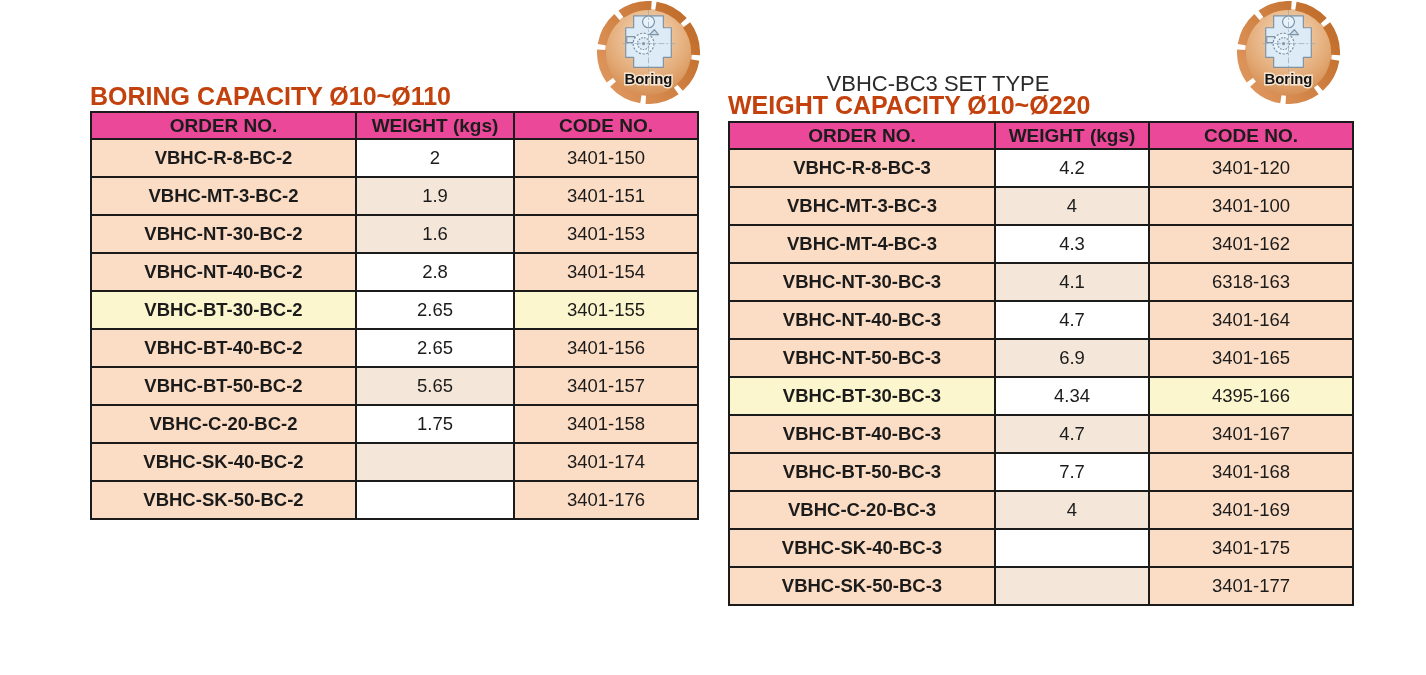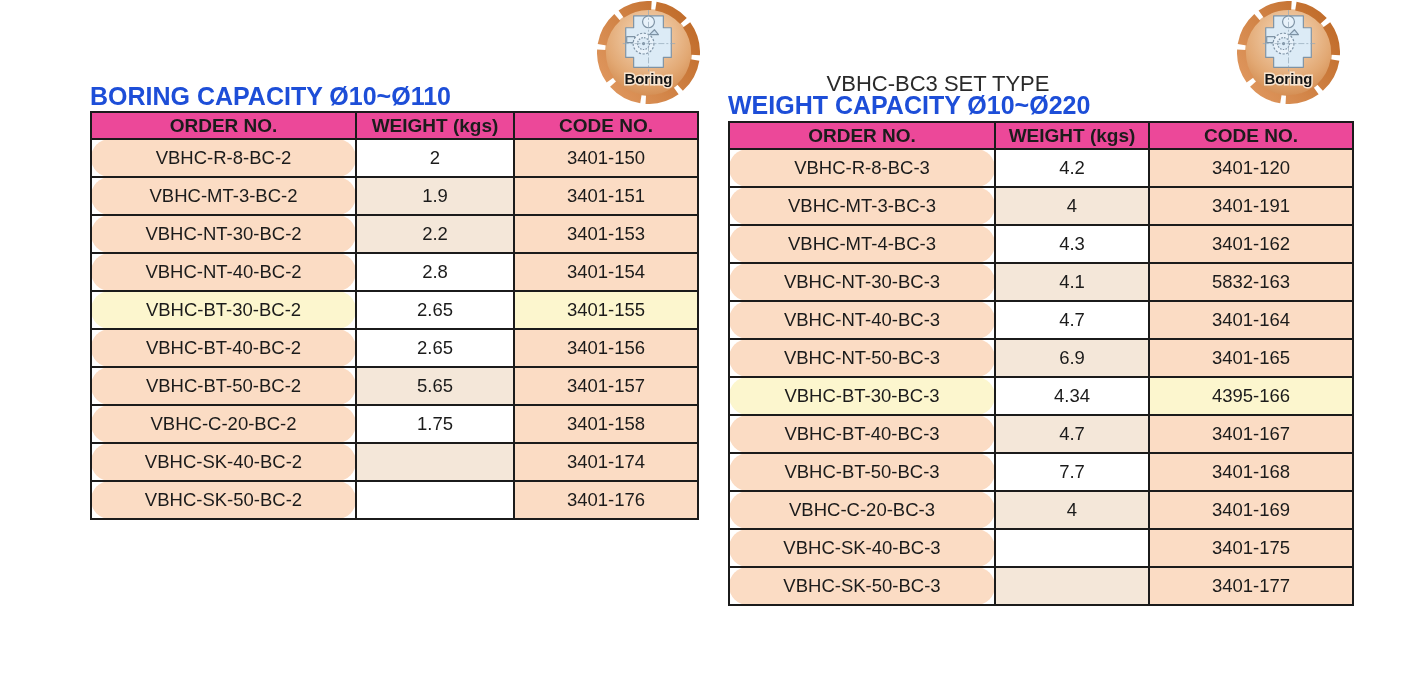--- a/index.html
+++ b/index.html
@@ -2,38 +2,38 @@
 <html><head>
 <meta charset="utf-8">
 <style>
   html,body{margin:0;padding:0;background:#fff;}
   .page{
     position:relative;width:1426px;height:675px;background:#ffffff;overflow:hidden;
     font-family:"Liberation Sans", sans-serif;color:#1b1b1b;
   }
   
   .tbl-title{
-    position:absolute;font-size:25px;font-weight:bold;letter-spacing:0px;color:#1d4ed8;white-space:nowrap;
+    position:absolute;font-size:25px;font-weight:bold;letter-spacing:0px;color:#c2410c;white-space:nowrap;
   }
   .set-type{
     position:absolute;left:758px;top:44px;width:360px;text-align:center;
     font-size:22px;font-weight:normal;color:#2a2a2a;white-space:nowrap;margin-top:27px;
   }
   
   table.cap{
     position:absolute;border-collapse:collapse;table-layout:fixed;background:#fff;
   }
   table.cap th, table.cap td{
     border:2px solid #1b1b1b;text-align:center;vertical-align:middle;overflow:hidden;padding:0;
   }
   table.cap th{
     background:#ec4899;font-size:19px;font-weight:bold;color:#1c1c1c;height:25px;
   }
   table.cap td{height:36px;font-size:18.5px;background:#FBDCC4;}
-  table.cap td.order{font-weight:normal;border-radius:19px;}
+  table.cap td.order{font-weight:bold;}
   table.cap td.w.white{background:#ffffff;}
   table.cap td.w.tan{background:#F4E7D9;}
   table.cap tr.hl td{background:#FCF6CE;}
   #table-left{left:90px;top:111px;width:607px;}
   #table-right{left:728px;top:121px;width:624px;}
   #title-left{left:90px;top:82px;}
   #title-right{left:728px;top:91px;}
   
   .badge{position:absolute;top:1px;width:103px;height:103px;}
   #badge-left{left:597px;}
@@ -117,21 +117,21 @@
           <td class="w white">2</td>
           <td class="code">3401-150</td>
         </tr>
       <tr>
           <td class="order">VBHC-MT-3-BC-2</td>
           <td class="w tan">1.9</td>
           <td class="code">3401-151</td>
         </tr>
       <tr>
           <td class="order">VBHC-NT-30-BC-2</td>
-          <td class="w tan">2.2</td>
+          <td class="w tan">1.6</td>
           <td class="code">3401-153</td>
         </tr>
       <tr>
           <td class="order">VBHC-NT-40-BC-2</td>
           <td class="w white">2.8</td>
           <td class="code">3401-154</td>
         </tr>
       <tr class="hl">
           <td class="order">VBHC-BT-30-BC-2</td>
           <td class="w white">2.65</td>
@@ -180,31 +180,31 @@
     </thead>
     <tbody>
       <tr>
           <td class="order">VBHC-R-8-BC-3</td>
           <td class="w white">4.2</td>
           <td class="code">3401-120</td>
         </tr>
       <tr>
           <td class="order">VBHC-MT-3-BC-3</td>
           <td class="w tan">4</td>
-          <td class="code">3401-191</td>
+          <td class="code">3401-100</td>
         </tr>
       <tr>
           <td class="order">VBHC-MT-4-BC-3</td>
           <td class="w white">4.3</td>
           <td class="code">3401-162</td>
         </tr>
       <tr>
           <td class="order">VBHC-NT-30-BC-3</td>
           <td class="w tan">4.1</td>
-          <td class="code">5832-163</td>
+          <td class="code">6318-163</td>
         </tr>
       <tr>
           <td class="order">VBHC-NT-40-BC-3</td>
           <td class="w white">4.7</td>
           <td class="code">3401-164</td>
         </tr>
       <tr>
           <td class="order">VBHC-NT-50-BC-3</td>
           <td class="w tan">6.9</td>
           <td class="code">3401-165</td>

